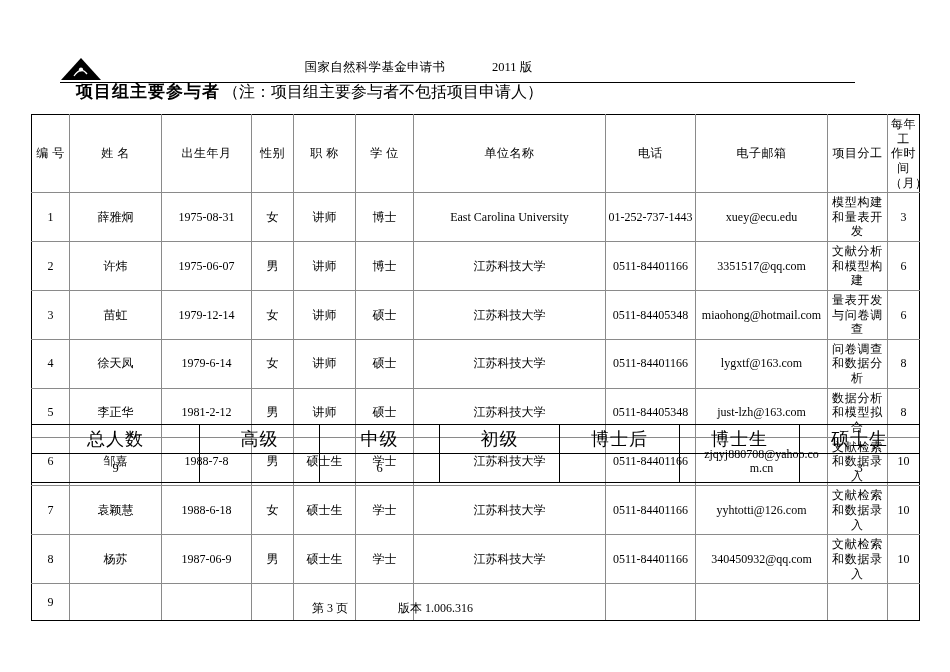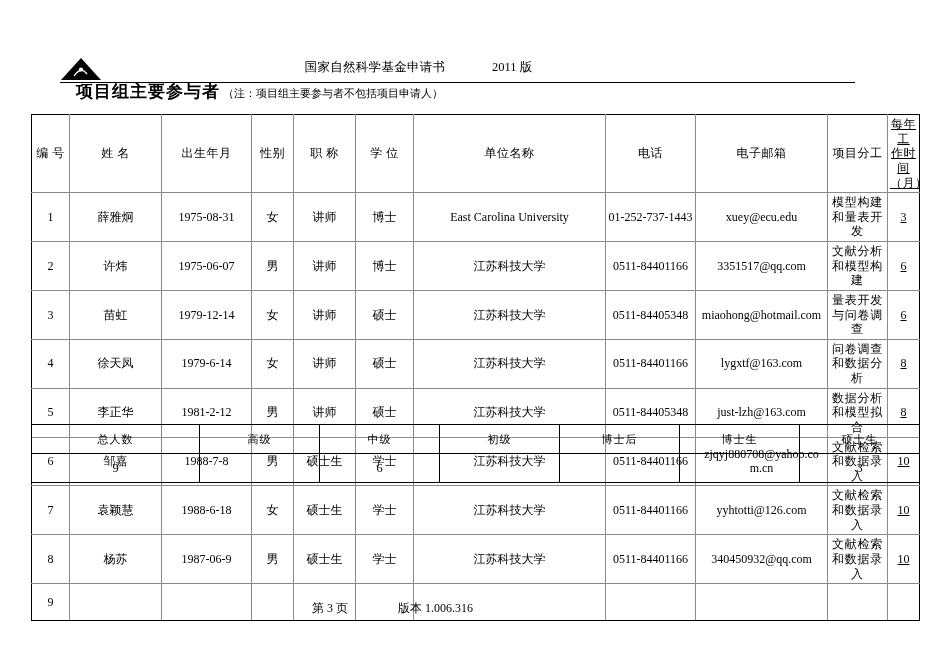--- a/index.html
+++ b/index.html
@@ -63,21 +63,21 @@
     left: 76px;
     top: 80px;
     white-space: nowrap;
   }
   .section-title .main {
     font-size: 17px;
     font-weight: bold;
     letter-spacing: 1px;
   }
   .section-title .note {
-    font-size: 11px;
+    font-size: 16px;
     letter-spacing: 0;
     padding-left: 3px;
   }
 
   
   table {
     border-collapse: collapse;
     table-layout: fixed;
   }
   .main-table {
@@ -102,21 +102,21 @@
     letter-spacing: .5px;
   }
   .main-table tbody td {
     height: 30px;
   }
   .main-table .row-last td {
     height: 32px;
   }
   
   .main-table tr td:first-child { border-left: 1.4px solid #000; }
-  .main-table tr td:last-child  { border-right: 1.4px solid #000; text-decoration: underline; }
+  .main-table tr td:last-child  { border-right: 1.4px solid #000; }
   .main-table thead tr td { border-top: 1.4px solid #000; }
   .main-table tbody tr:last-child td { border-bottom: 1.4px solid #000; }
   .main-table tbody tr.row-last td { border-top: 1.2px solid #000; }
 
   .c-no    { width: 38px; }
   .c-name  { width: 92px; }
   .c-birth { width: 90px; }
   .c-sex   { width: 42px; }
   .c-title { width: 62px; }
   .c-deg   { width: 58px; }
@@ -141,21 +141,21 @@
   }
   .summary-table td {
     border: 1.1px solid #000;
     font-size: 12.5px;
     text-align: center;
     vertical-align: middle;
     height: 26px;
     padding: 1px 2px;
     letter-spacing: 1px;
   }
-  .summary-table tr:first-child td { font-size: 11px; }
+  .summary-table tr:first-child td { font-size: 18px; }
   .summary-table tr:last-child td { letter-spacing: 0; }
   .s-total { width: 168px; }
   .s-col   { width: 120px; }
 
   
   .explain {
     position: absolute;
     left: 108px;
     top: 513px;
     width: 760px;

